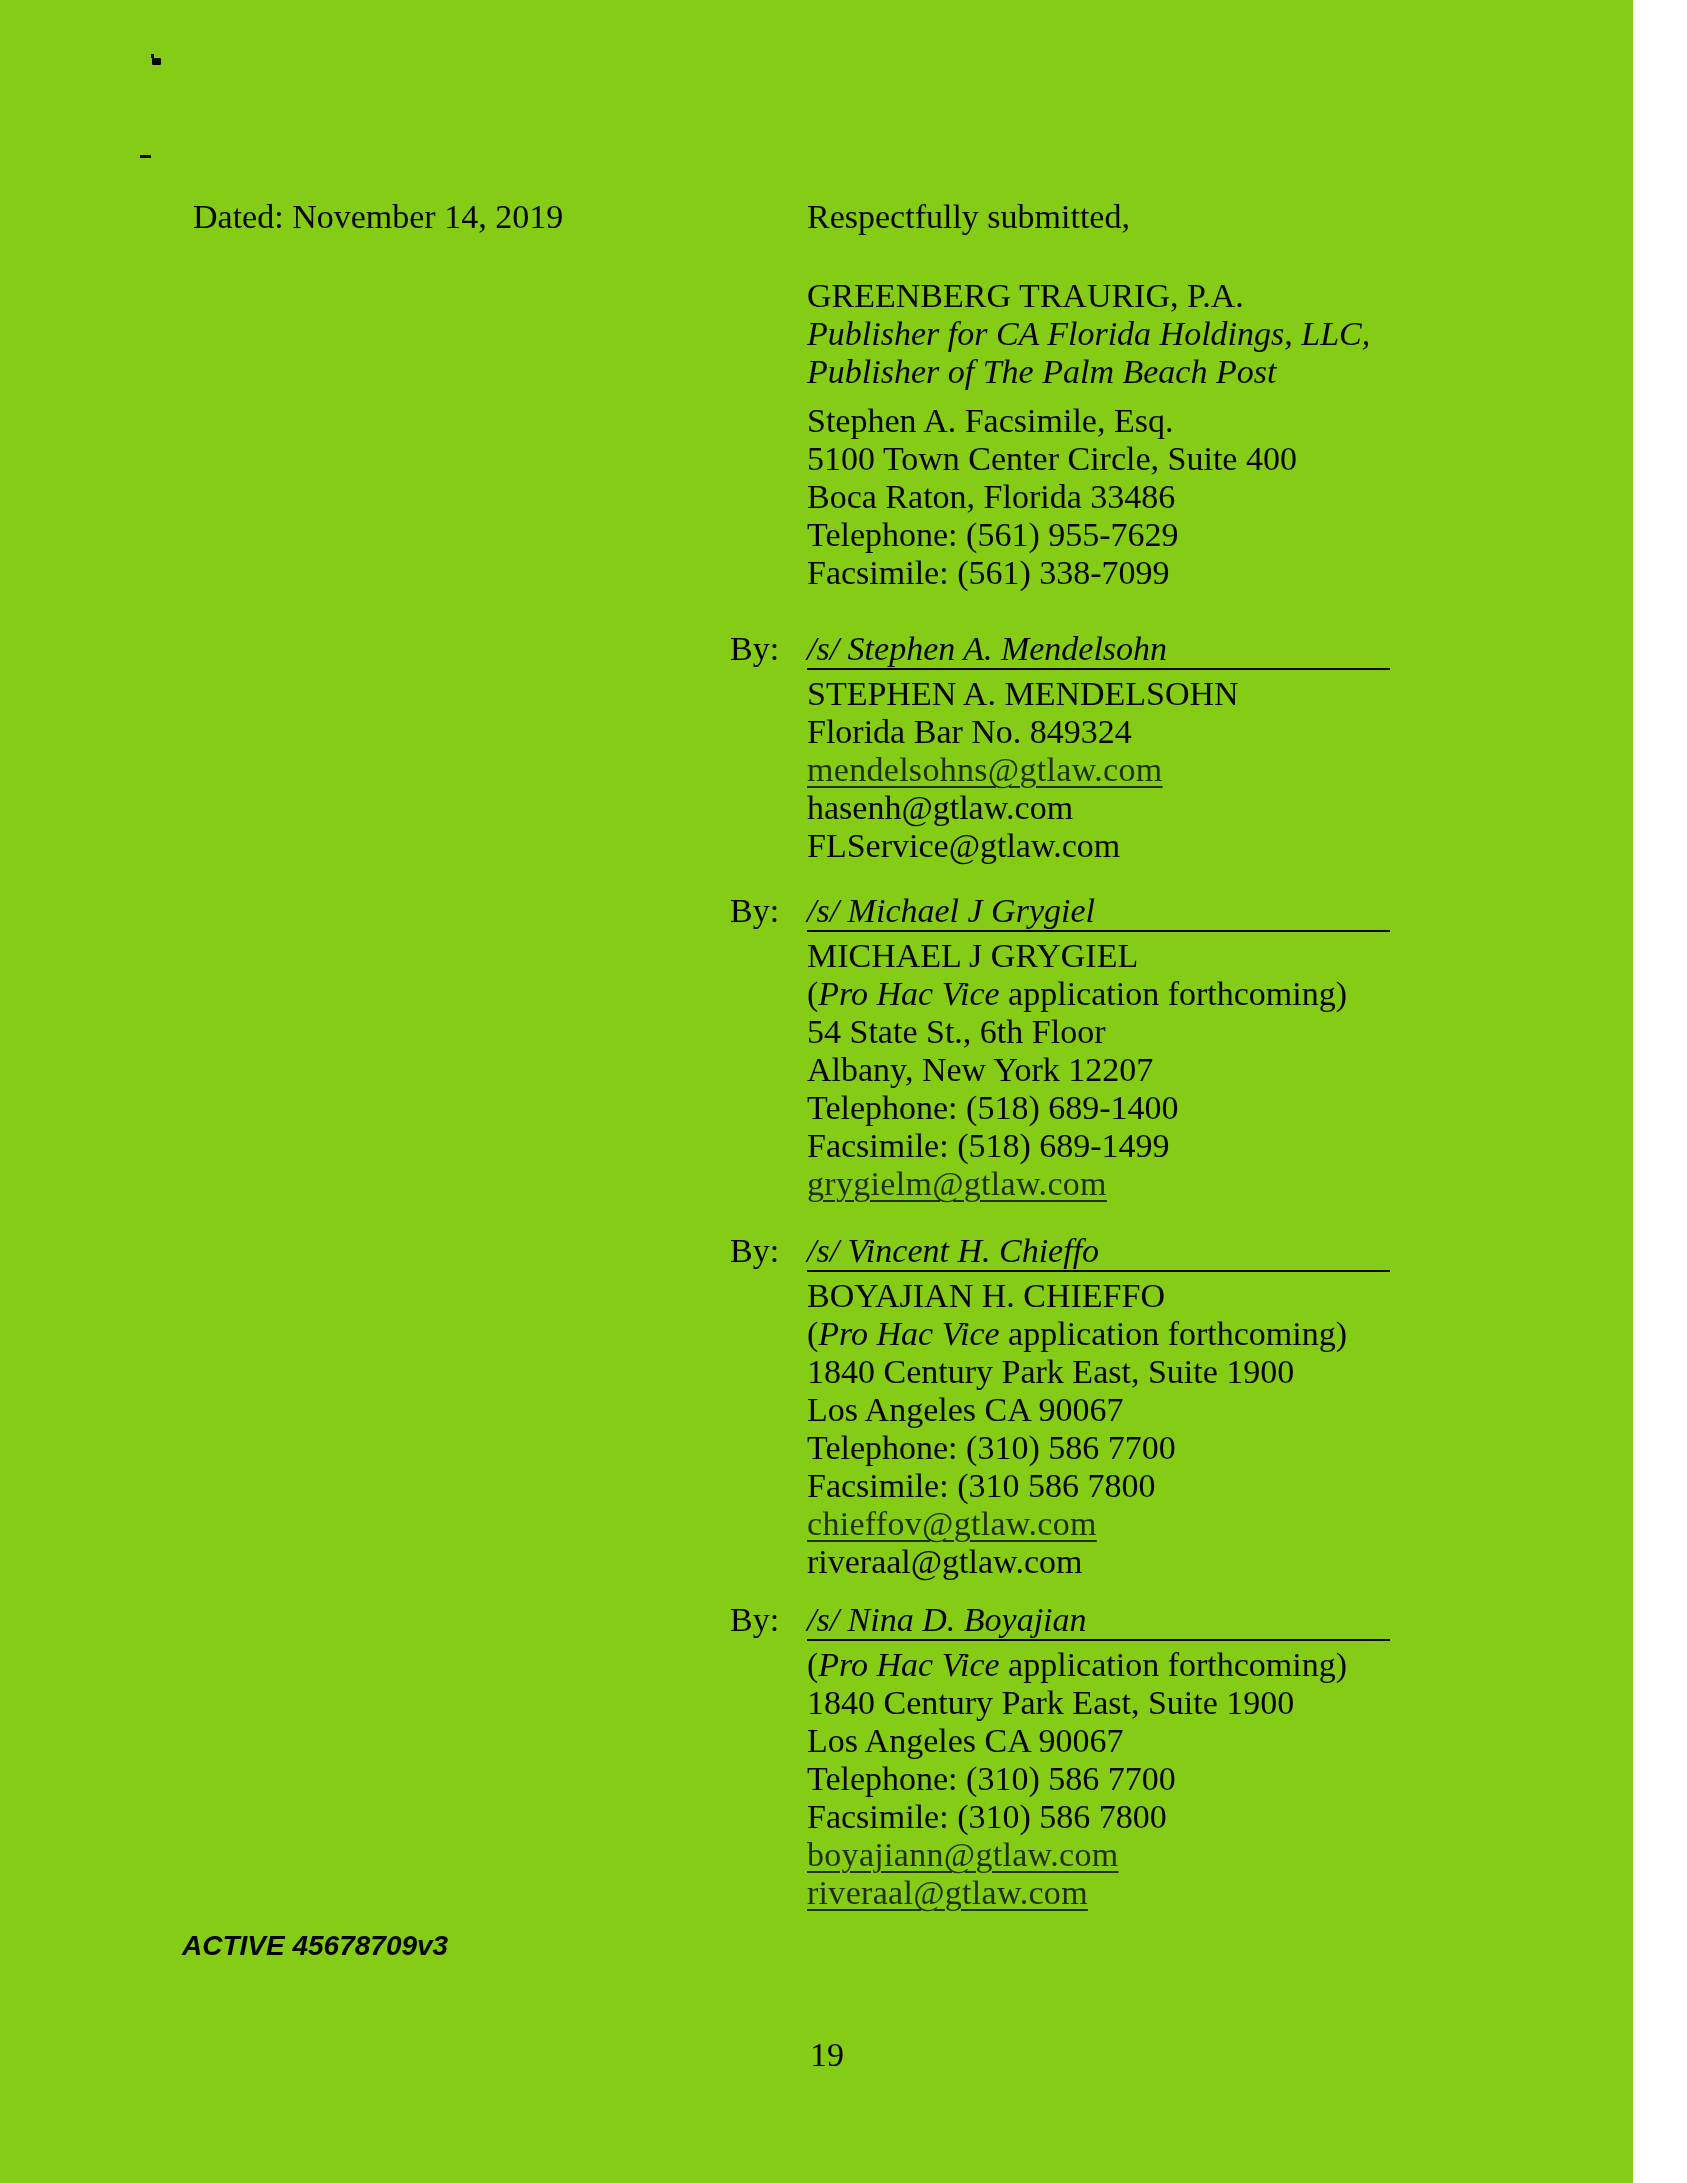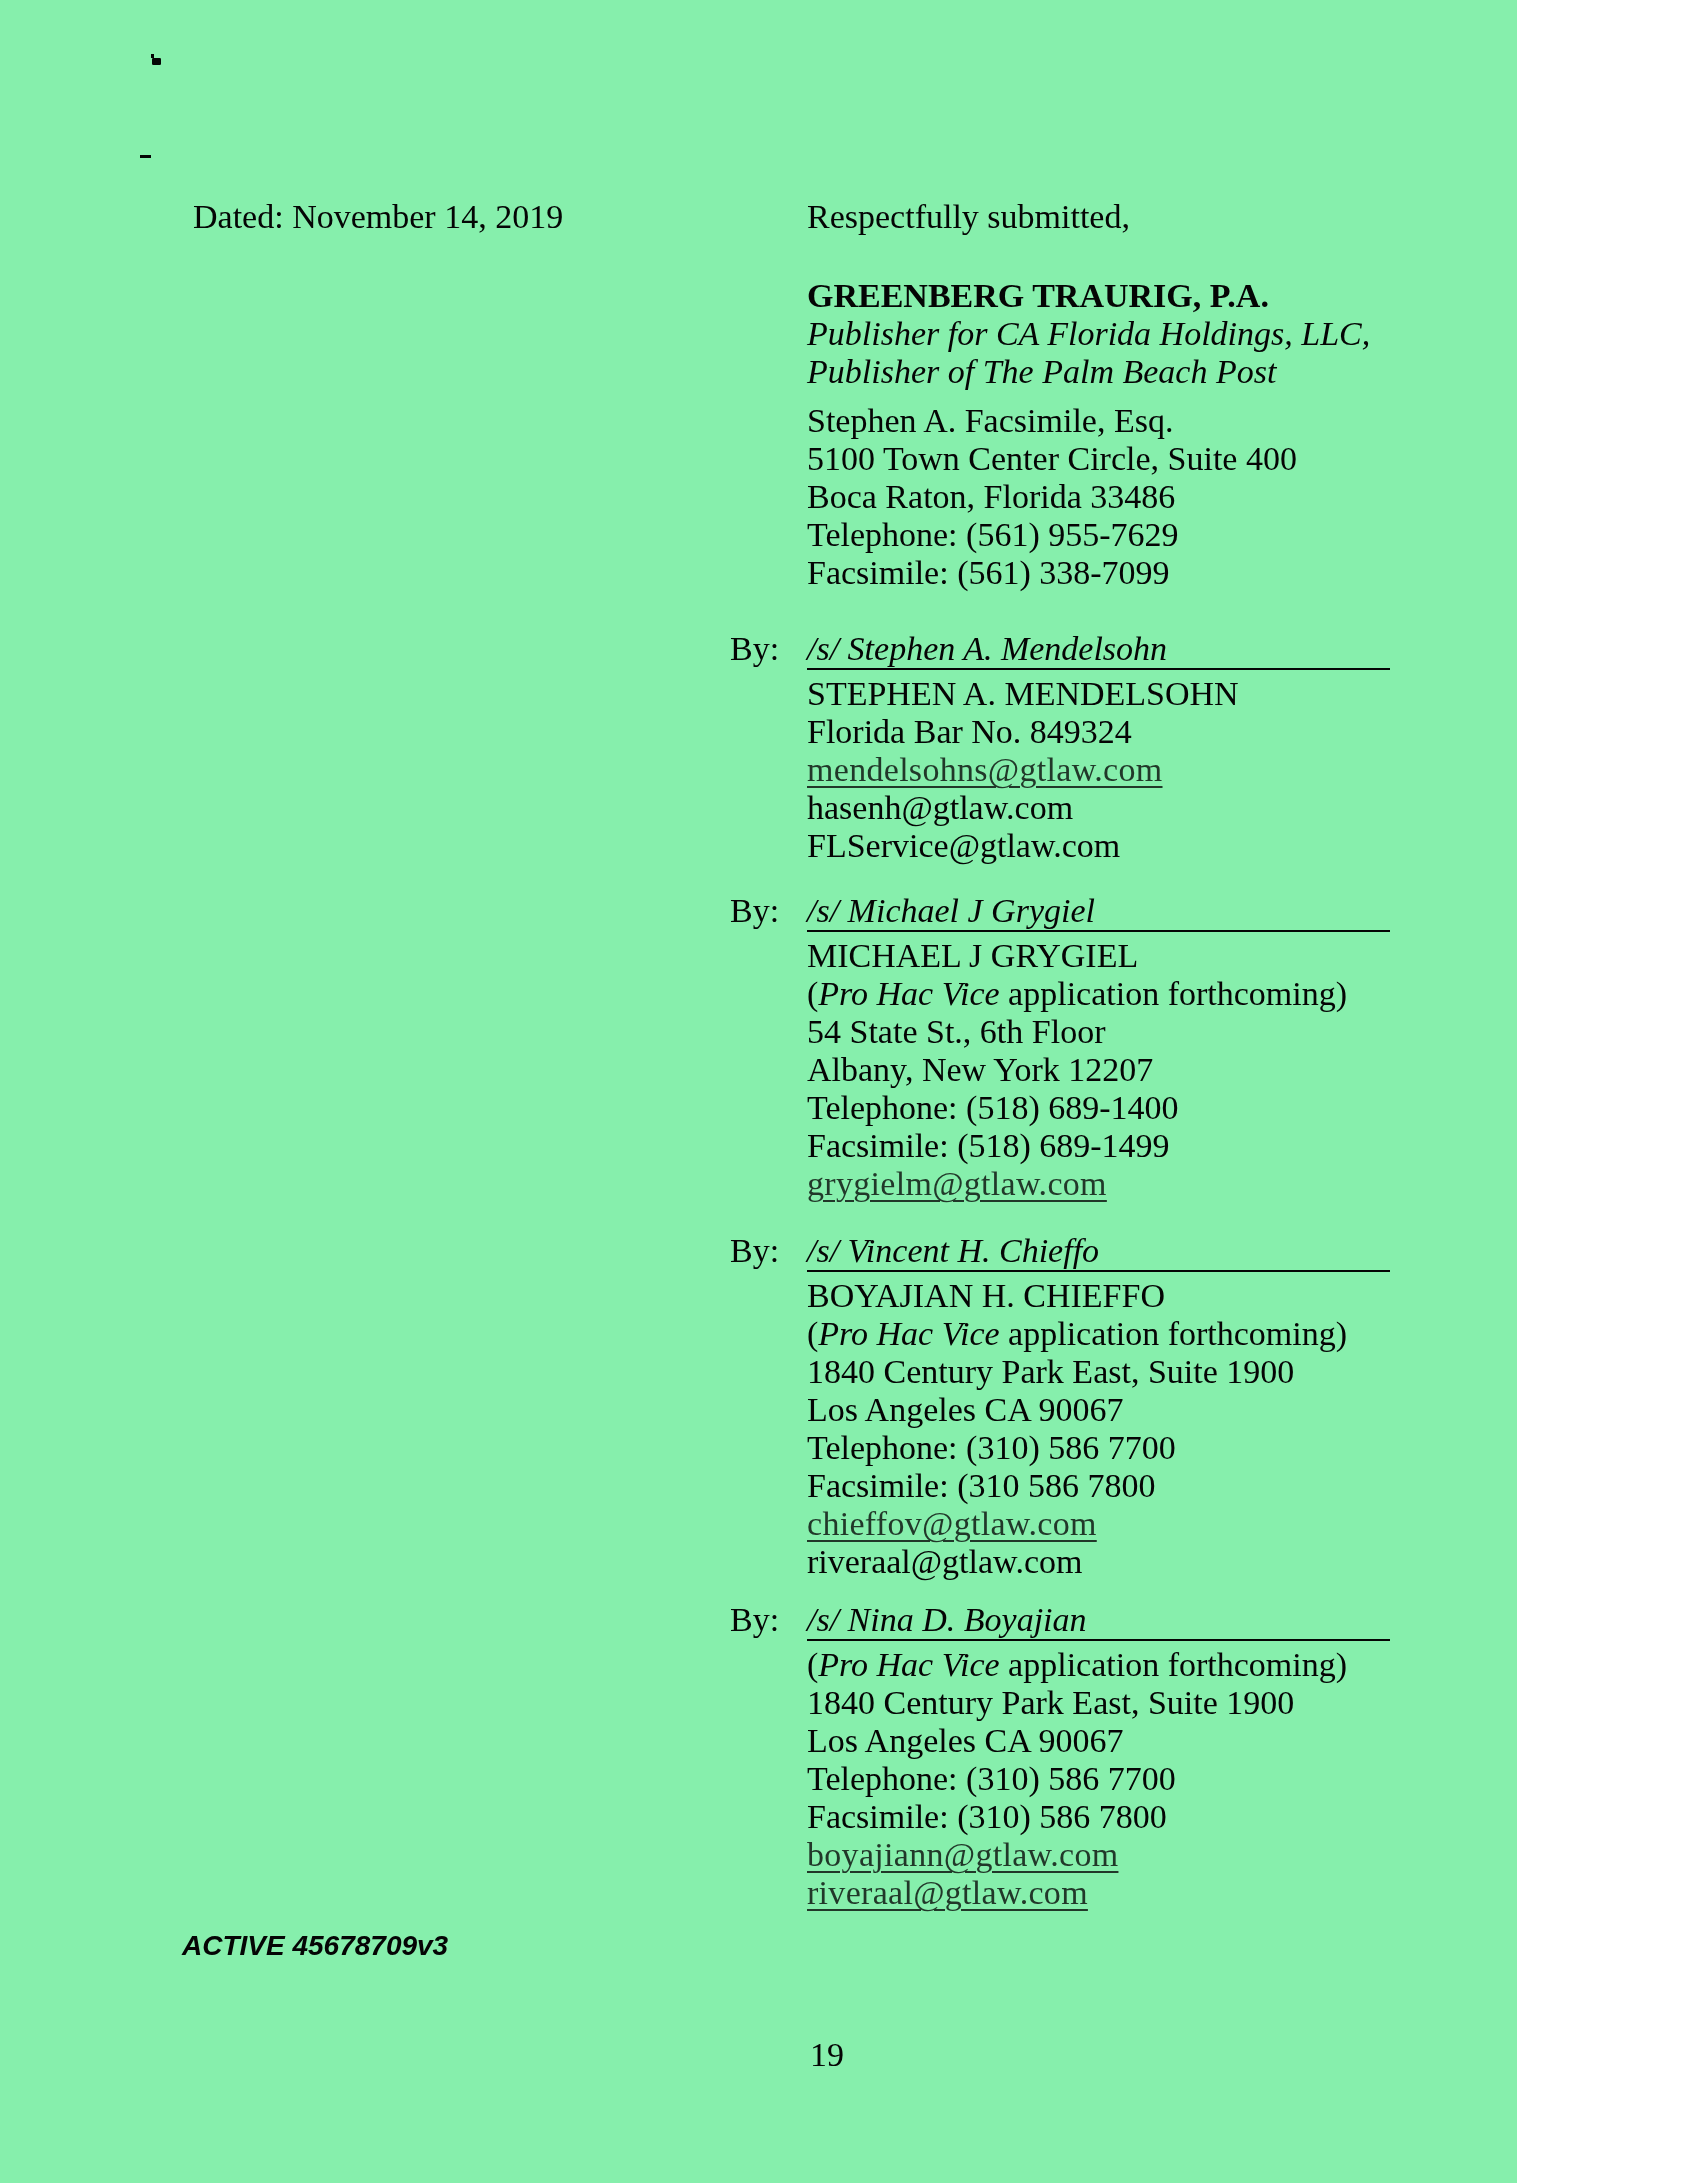--- a/index.html
+++ b/index.html
@@ -2,33 +2,33 @@
 <html style="font-size:10.6px"><head>
 <meta charset="utf-8">
 <style>
   html, body {
     margin: 0;
     padding: 0;
     background: #ffffff;
   }
   #page {
     position: relative;
-    width: 1517px;
+    width: 1633px;
     height: 2183px;
-    background: #86efac;
+    background: #84cc16;
     color: #050505;
     font-family: "Liberation Serif", "DejaVu Serif", serif;
     font-size: 34px;
     line-height: 38px;
     overflow: hidden;
   }
   .abs { position: absolute; }
   .pre { white-space: pre; }
   .italic { font-style: italic; }
-  .bold { font-weight: bold; }
+  .bold { font-weight: normal; }
   .line { white-space: nowrap; }
 
   
   .by-row { position: absolute; left: 730px; }
   .by-label { position: absolute; left: 0; top: 0; }
   .by-content { margin-left: 77px; }
   .sig-line {
     width: 583px;
     border-bottom: 2.6px solid #050505;
     margin-bottom: 5.3px;

